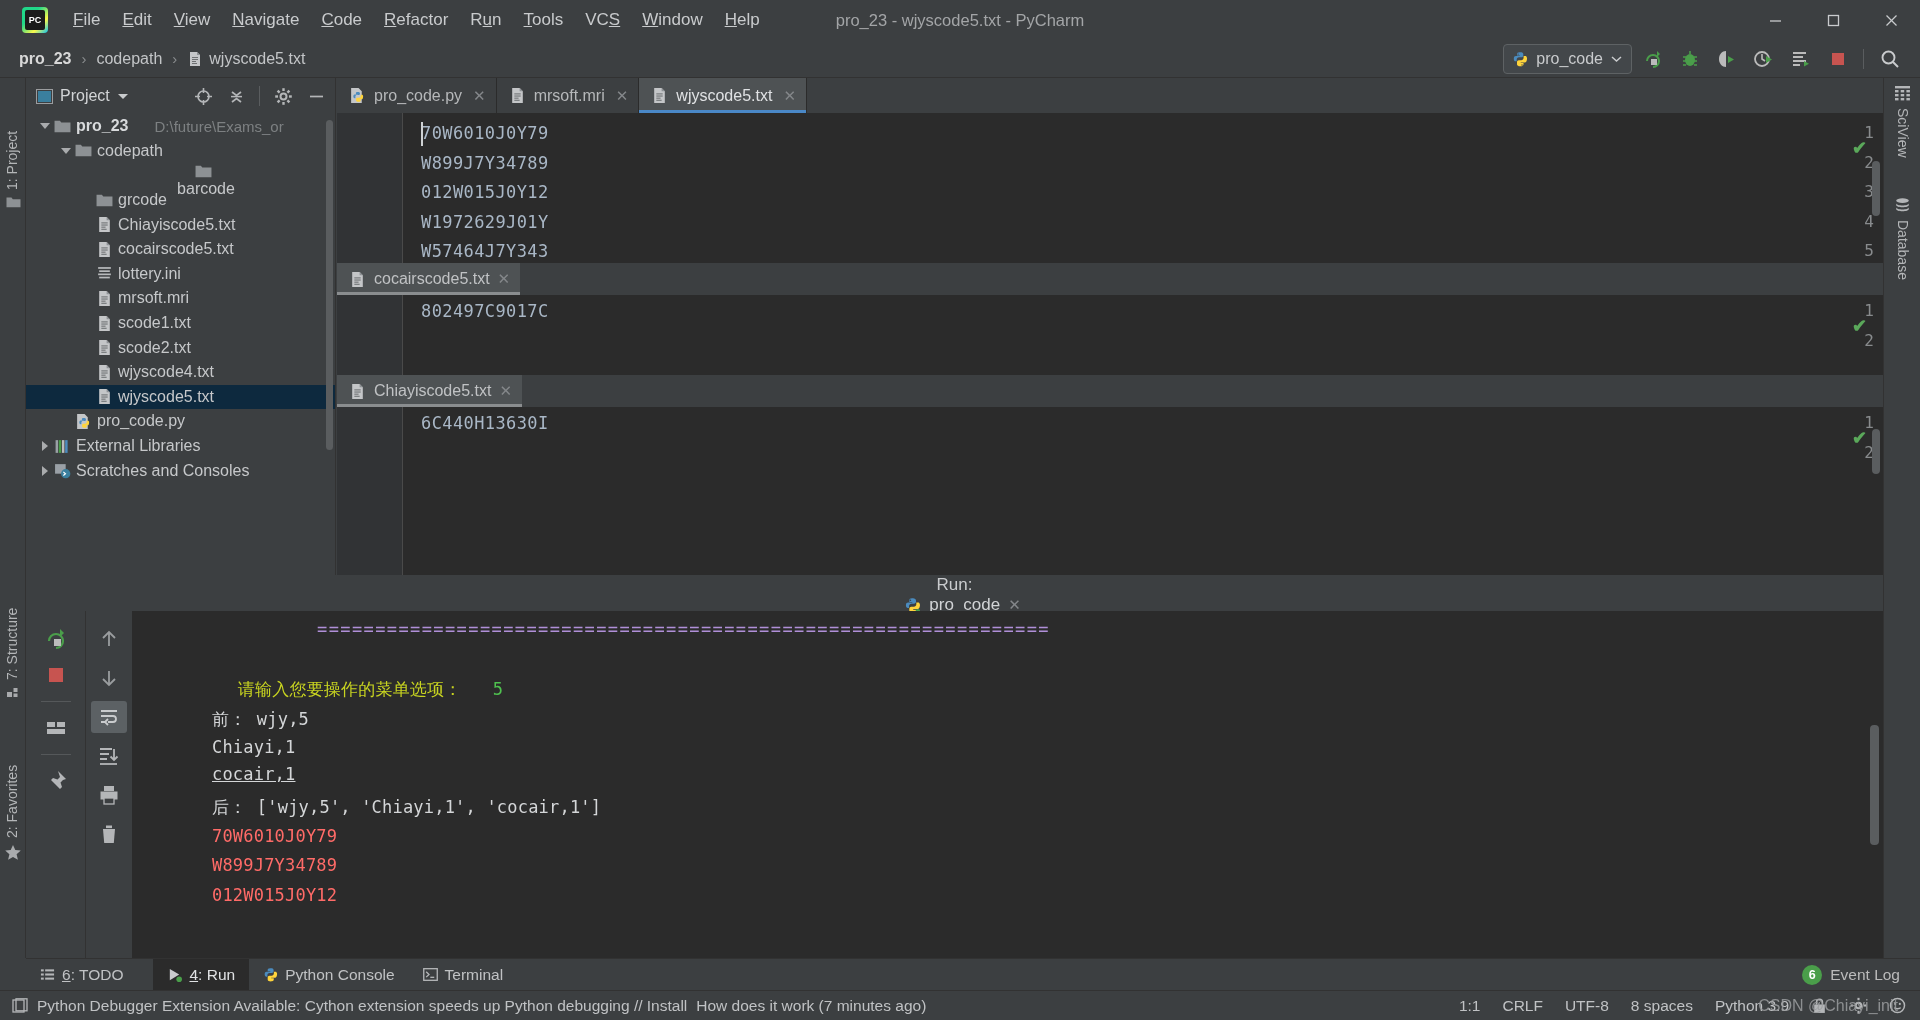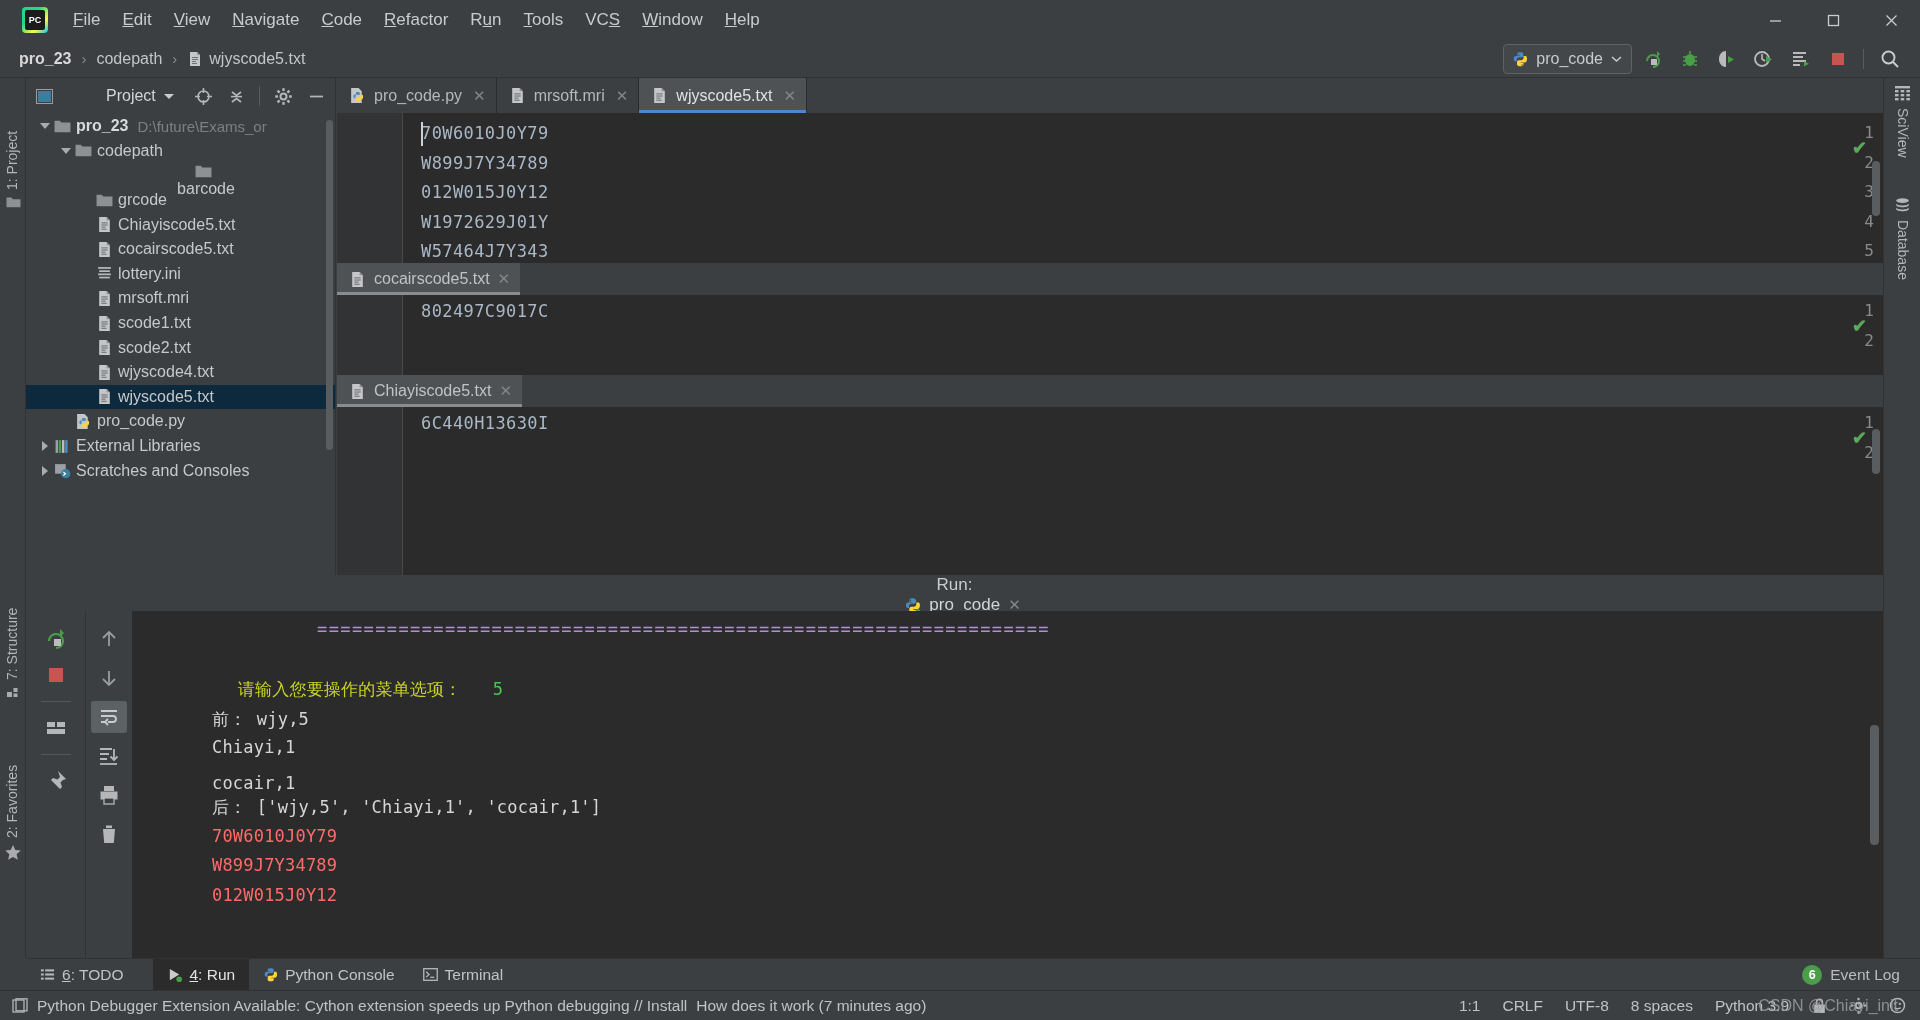--- a/index.html
+++ b/index.html
@@ -83,36 +83,36 @@
   .rail-ico { display:block; }
 
   
   .project-panel {
     position:absolute; left:26px; top:78px; width:310px; height:497px;
     background:#3c3f41; border-right:1px solid #323232;
   }
   .pp-header {
     height:36px; display:flex; align-items:center; padding:0 6px 0 10px; gap:7px;
   }
-  .pp-title { font-size:16px; color:#d2d4d6;margin-left:46px; }
+  .pp-title { font-size:16px; color:#d2d4d6; }
   .pp-header .sp { margin-left:auto; }
   .pp-tool { width:26px; height:26px; display:flex; align-items:center; justify-content:center; border-radius:3px;}
   .tree { position:absolute; left:0; top:36px; right:0; bottom:0; overflow:hidden; }
   .trow {
     height:24.6px; display:flex; align-items:center; font-size:16px; color:#c6c8ca;
     white-space:nowrap; padding-right:6px;
   }
   .trow.sel { background:#0d293e; }
   .tw { width:18px; display:flex; justify-content:center; align-items:center; flex:none; }
   .arrow { width:0;height:0; }
   .arrow.down { border-left:5px solid transparent;border-right:5px solid transparent;border-top:6px solid #a9abad; }
   .arrow.right { border-top:5px solid transparent;border-bottom:5px solid transparent;border-left:6px solid #a9abad; }
   .tlabel { margin-left:5px; }
   .tlabel.bold { font-weight:bold; color:#d8dadc; }
-  .tpath { margin-left:9px; color:#7d8082; font-size:15px;text-align:center; }
+  .tpath { margin-left:26px; color:#7d8082; font-size:15px;text-align:center; }
   .tree-scroll {
     position:absolute; right:2px; top:42px; width:7px; height:330px;
     background:#5a5d5f; border-radius:4px;
   }
 
   
   .editor-area {
     position:absolute; left:337px; top:78px; width:1546px; height:497px;
     background:#2b2b2b;
   }
@@ -260,20 +260,21 @@
         <div class="menu-item"><u>V</u>iew</div>
         <div class="menu-item"><u>N</u>avigate</div>
         <div class="menu-item"><u>C</u>ode</div>
         <div class="menu-item"><u>R</u>efactor</div>
         <div class="menu-item">R<u>u</u>n</div>
         <div class="menu-item"><u>T</u>ools</div>
         <div class="menu-item">VC<u>S</u></div>
         <div class="menu-item"><u>W</u>indow</div>
         <div class="menu-item"><u>H</u>elp</div>
       </div>
+    <div class="win-title">pro_23 - wjyscode5.txt - PyCharm</div>
     <div class="win-btns">
       <div class="win-btn">
         <svg width="15" height="15" viewBox="0 0 15 15">
             <line x1="2" y1="8" x2="13" y2="8" stroke="#c9cbcd" stroke-width="1.3"></line>
           </svg>
       </div>
       <div class="win-btn">
         <svg width="15" height="15" viewBox="0 0 15 15">
             <rect x="2.5" y="2.5" width="10" height="10" fill="none" stroke="#c9cbcd" stroke-width="1.3"></rect>
           </svg>
@@ -834,21 +835,21 @@
             <rect x="8" y="2.5" width="6" height="2.6" fill="#b4b6b8"></rect>
           </svg>
       </div>
     </div>
 
     <div class="console" id="console-root">
         <div class="cline c-sep" style="top: 8px; left: 185px; letter-spacing: 1.4px;">===============================================================</div>
         <div class="cline" style="top: 67px; left: 85px;"><span class="c-prompt">  请输入您要操作的菜单选项：</span><span class="c-green">   5</span></div>
         <div class="cline c-white" style="top: 96.5px;">前： wjy,5</div>
         <div class="cline c-white" style="top: 126px;">Chiayi,1</div>
-        <div class="cline c-white" style="top: 162px;">cocair,1</div>
+        <div class="cline c-white" style="top: 153px; text-decoration: underline;">cocair,1</div>
         <div class="cline c-white" style="top: 185px;">后： ['wjy,5', 'Chiayi,1', 'cocair,1']</div>
         <div class="cline c-red" style="top: 214.5px;">70W6010J0Y79</div>
         <div class="cline c-red" style="top: 244px;">W899J7Y34789</div>
         <div class="cline c-red" style="top: 273.5px;">012W015J0Y12</div>
       </div>
     <div class="console-scroll" style="top:150px; height:120px;"></div>
   </div>
 
   <div class="right-rail">
     <svg style="position:absolute; left:11px; top:8px;" width="15" height="15" viewBox="0 0 15 15">

